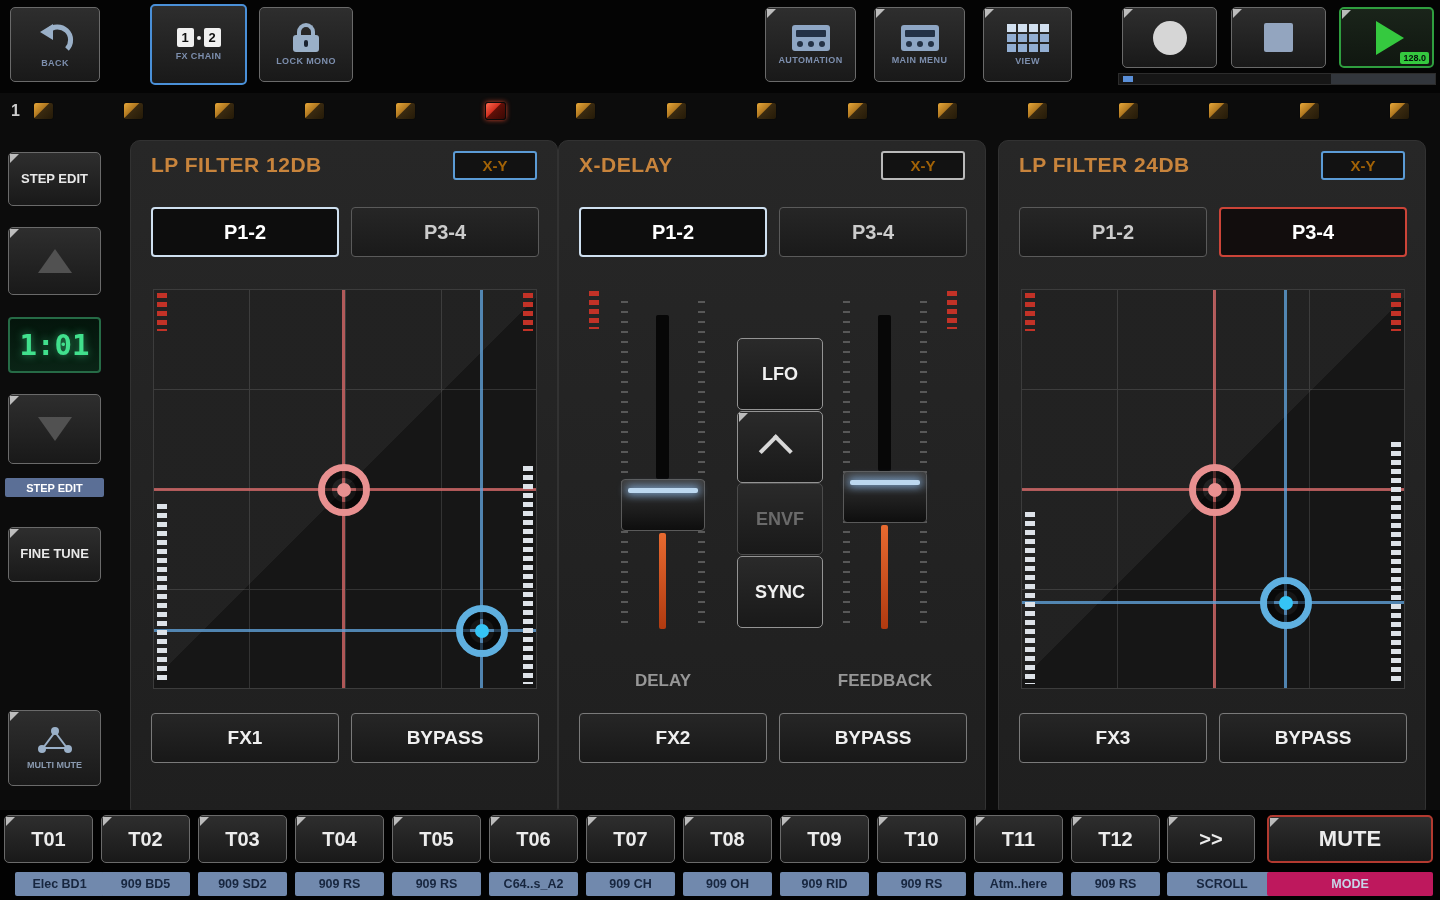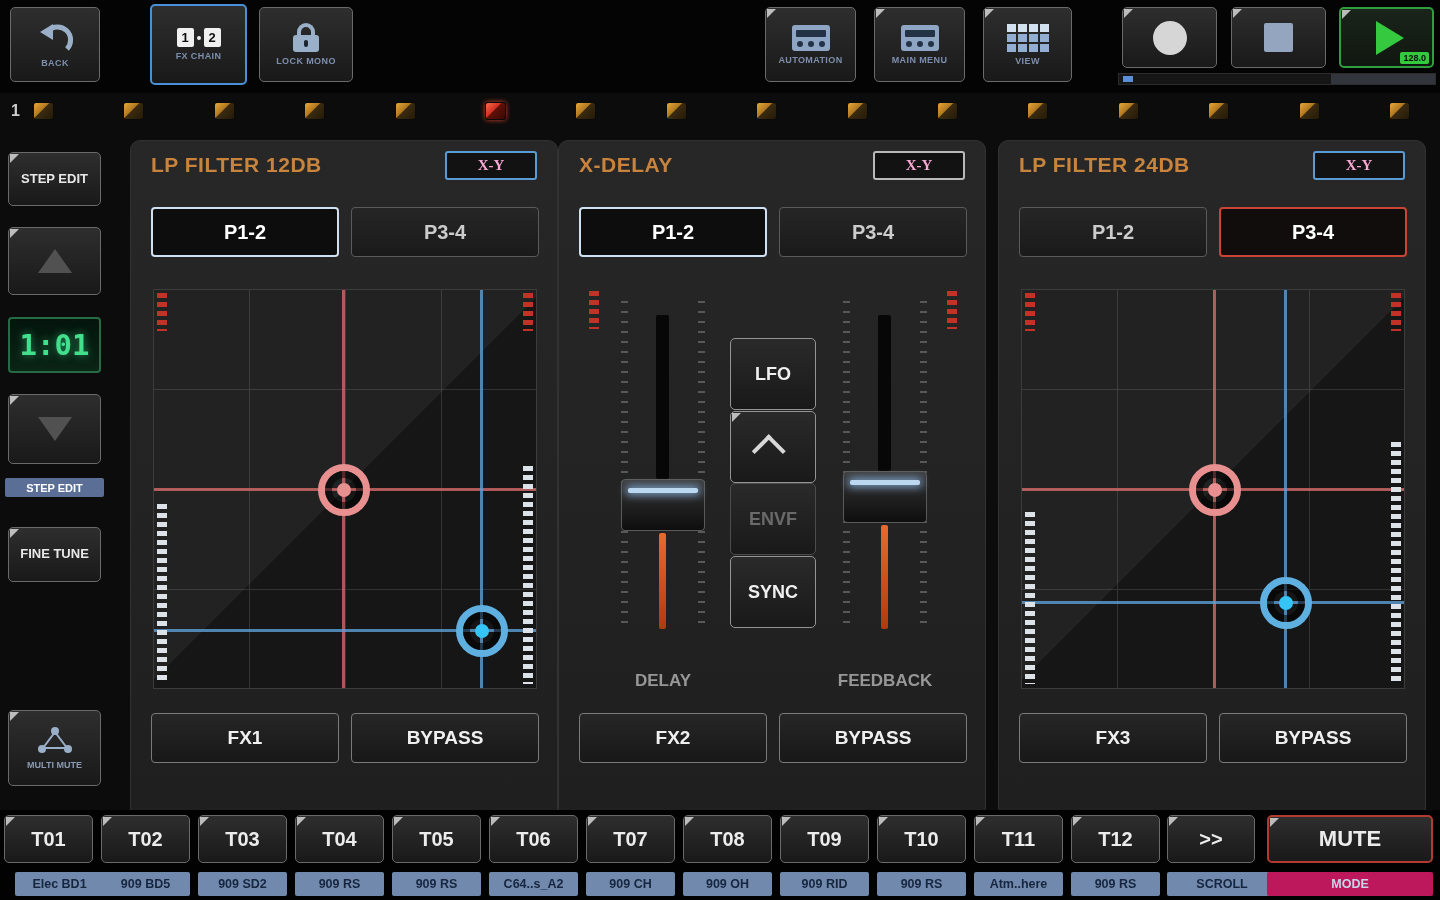--- a/index.html
+++ b/index.html
@@ -60,22 +60,22 @@
                   color:#41e08d; font-family:"DejaVu Sans Mono", monospace; font-size:29px; font-weight:bold;
                   text-shadow:0 0 8px rgba(65,224,141,.6); }
   #step-edit-tag { position:absolute; left:5px; top:478px; width:99px; height:19px; background:#5b6f96; color:#ffffff;
                    font-size:11px; font-weight:bold; display:flex; align-items:center; justify-content:center; border-radius:2px; }
   .mm-label { font-size:9px; color:#8a9ab0; font-weight:bold; }
 
   
   .panel { position:absolute; top:140px; width:428px; height:678px; background:linear-gradient(180deg,#272727,#1f1f1f);
            border:1px solid #323232; border-radius:10px; }
   .panel-title { position:absolute; left:20px; top:12px; font-size:21px; font-weight:bold; color:#c8843c; letter-spacing:.5px; }
-  .xy-btn { position:absolute; right:20px; top:10px; width:92px; height:29px; background:#121212; color:#f9a8d4;
-            font-size:15px; font-weight:bold; border-radius:3px; display:flex; align-items:center; justify-content:center; cursor:pointer;font-family:Liberation Serif, serif; }
+  .xy-btn { position:absolute; right:20px; top:10px; width:84px; height:29px; background:#121212; color:#a16207;
+            font-size:15px; font-weight:bold; border-radius:3px; display:flex; align-items:center; justify-content:center; cursor:pointer; }
   .xy-btn.blue { border:2px solid #5b9bd5; }
   .xy-btn.gray { border:2px solid #b9b9b9; }
   .pbtn { position:absolute; top:66px; width:188px; height:50px; background:linear-gradient(180deg,#262626,#1a1a1a);
           border:1.5px solid #5a5a5a; border-radius:4px; color:#cccccc; font-size:20px; font-weight:bold;
           display:flex; align-items:center; justify-content:center; cursor:pointer; }
   .pbtn.active { background:#0d0d0d; border:2px solid #cfe0f0; color:#ffffff; }
   .pbtn.active-red { background:#120d0d; border:2px solid #cc4438; color:#ffffff; }
   .fx-btn { position:absolute; top:572px; width:188px; height:50px; background:linear-gradient(180deg,#262626,#181818);
             border:1.5px solid #7a7a7a; border-radius:4px; color:#f0f0f0; font-size:19px; font-weight:bold;
             display:flex; align-items:center; justify-content:center; cursor:pointer; }
@@ -106,21 +106,21 @@
                    background-image:repeating-linear-gradient(to bottom,#585858 0 2px, transparent 2px 10px); }
   .slider .ticks.l { left:0; } .slider .ticks.r { right:0; }
   .slider .groove { position:absolute; left:35px; width:13px; background:#070707; border-radius:2px; }
   .slider .handle { position:absolute; left:0; width:84px; height:52px;
                     background:linear-gradient(180deg,#3e3e3e 0%,#232323 45%,#0e0e0e 100%);
                     border:1px solid #5a5a5a; border-radius:4px; cursor:pointer; }
   .slider .handle::before { content:""; position:absolute; left:6px; right:6px; top:8px; height:5px; background:#bcd8f0;
                             border-radius:2px; box-shadow:0 0 9px 2px rgba(150,200,255,.75); }
   .slider .vline { position:absolute; left:38px; width:7px; background:linear-gradient(180deg,#e86a30,#b03a10); border-radius:2px; }
   .slider-label { position:absolute; top:530px; width:140px; font-size:17px; font-weight:bold; color:#979797; text-align:center; }
-  .mid-btn { position:absolute; left:171px; width:86px; height:72px; background:linear-gradient(180deg,#2a2a2a,#191919);
+  .mid-btn { position:absolute; left:178px; width:86px; height:72px; background:linear-gradient(180deg,#2a2a2a,#191919);
              border:1.5px solid #949494; border-radius:5px; color:#f0f0f0; font-size:18px; font-weight:bold;
              display:flex; align-items:center; justify-content:center; cursor:pointer; }
   .mid-btn.dim { border-color:#4c4c4c; color:#6a6a6a; }
   .chev { width:24px; height:24px; border-top:4px solid #d8d8d8; border-left:4px solid #d8d8d8; transform:rotate(45deg) translateY(6px); }
 
   
   #bottom { position:absolute; left:0; top:810px; width:1440px; height:90px; background:#020202; }
   .track-btn { top:5px; width:89px; height:48px; font-size:20px; border-radius:5px; }
   .chip { position:absolute; top:62px; height:24px; background:#7189ad; color:#17263f; font-size:12.5px; font-weight:bold;
           display:flex; align-items:center; justify-content:center; border-radius:2px; overflow:hidden; white-space:nowrap; }

